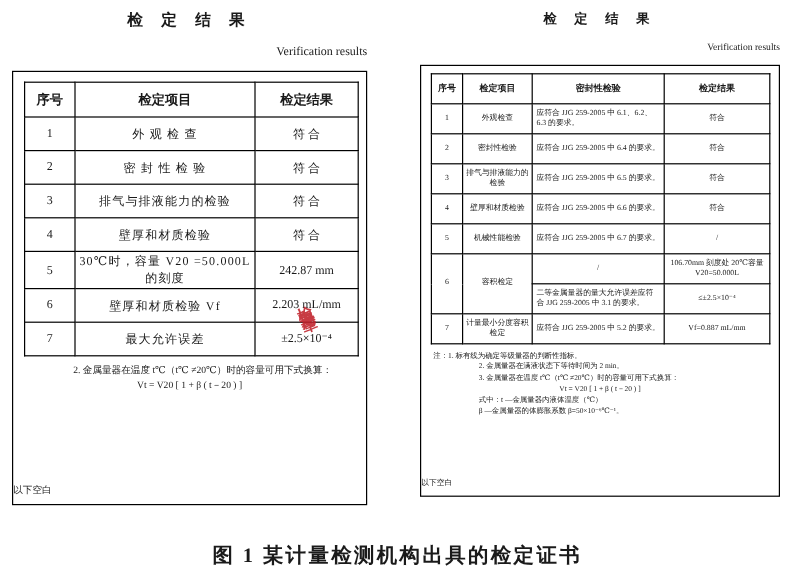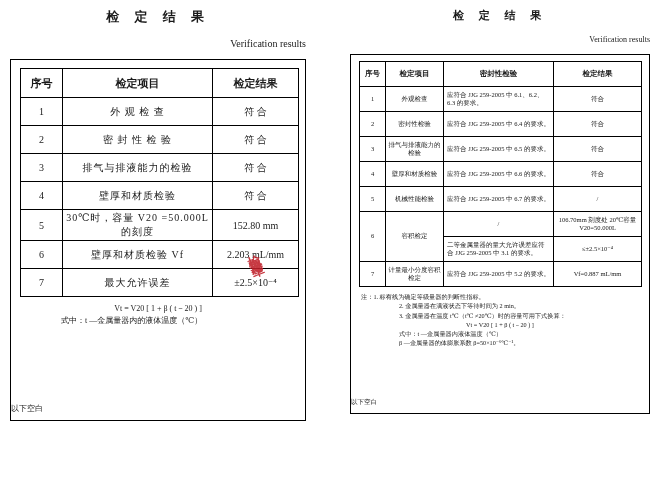--- a/index.html
+++ b/index.html
@@ -172,39 +172,39 @@
             <td>符 合</td>
           </tr>
           <tr>
             <td>4</td>
             <td class="item">壁厚和材质检验</td>
             <td>符 合</td>
           </tr>
           <tr>
             <td>5</td>
             <td class="item">30℃时，容量 V20 =50.000L 的刻度</td>
-            <td>152.80 mm</td>
+            <td>242.87 mm</td>
           </tr>
           <tr>
             <td>6</td>
             <td class="item">壁厚和材质检验 Vf</td>
             <td>2.203 mL/mm</td>
           </tr>
           <tr>
             <td>7</td>
             <td class="item">最大允许误差</td>
             <td>±2.5×10⁻⁴</td>
           </tr>
         </tbody>
           </table>
       </div>
 
       <div class="notes">
+        <span class="n-line indent2">2. 金属量器在温度 t℃（t℃ ≠20℃）时的容量可用下式换算：</span>
         <span class="n-line center italic">Vt = V20 [ 1 + β ( t－20 ) ]</span>
-        <span class="n-line indent2">式中：t —金属量器内的液体温度（℃）</span>
       </div>
 
       <div class="blank-note">以下空白</div>
     </div>
 
     <div class="seal seal-left">检定专用章</div>
   </div>
 
   <div class="cert cert-right">
     <div class="cert-title">检 定 结 果</div>
@@ -283,13 +283,14 @@
         <span class="n-line center italic">Vt = V20 [ 1 + β ( t－20 ) ]</span>
         <span class="n-line indent2">式中：t —金属量器内液体温度（℃）</span>
         <span class="n-line indent2">β —金属量器的体膨胀系数 β=50×10⁻⁶℃⁻¹。</span>
       </div>
 
       <div class="blank-note">以下空白</div>
     </div>
 
   </div>
 
+  <div class="figure-caption">图 1   某计量检测机构出具的检定证书</div>
 </div>
 
 </body></html>

